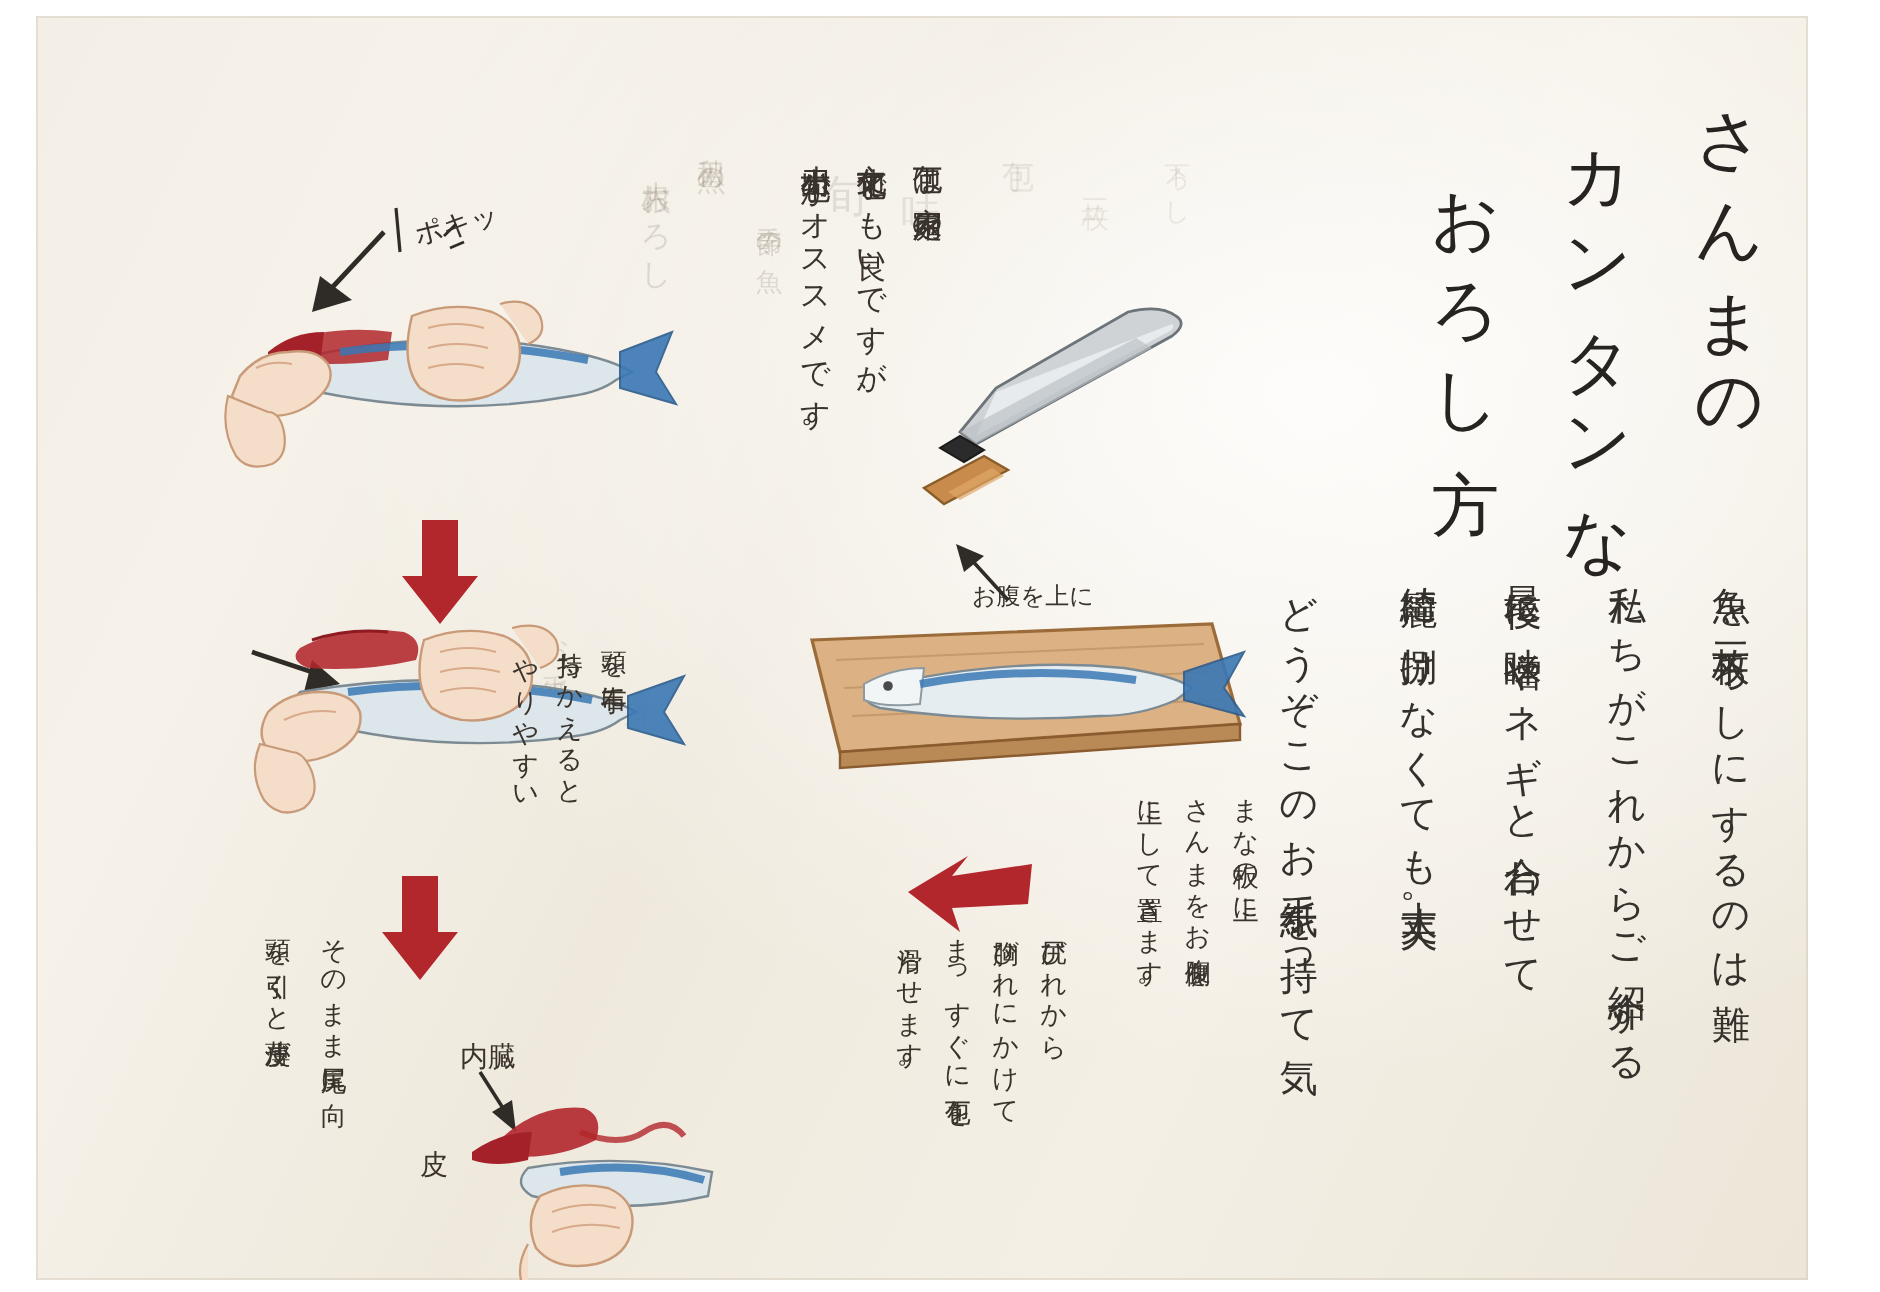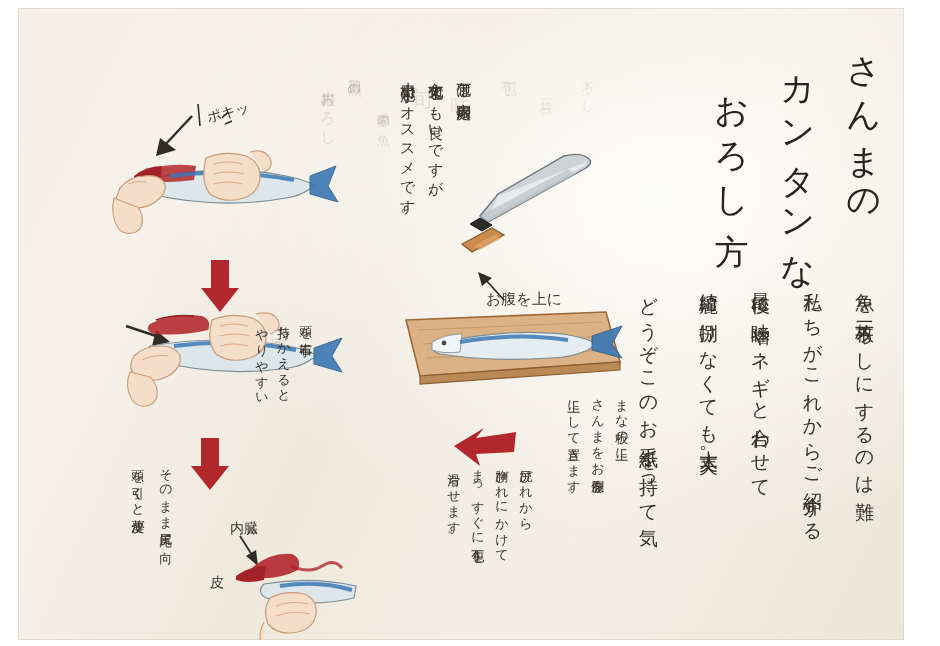--- a/index.html
+++ b/index.html
@@ -228,21 +228,21 @@
 
       <path d="M40 66 Q56 58 74 62 Q88 68 86 82 Q84 96 68 100 Q48 104 38 92 Q32 78 40 66 Z" fill="#f4ddc9" stroke="#c89a78" stroke-width="1.2"></path>
       <path d="M46 74 Q62 68 78 72" stroke="#d8a98a" stroke-width="1" fill="none"></path>
       <path d="M46 84 Q62 78 80 82" stroke="#d8a98a" stroke-width="1" fill="none"></path>
       <path d="M34 90 Q26 104 34 116" fill="#f4ddc9" stroke="#c89a78" stroke-width="1.1"></path>
     </svg>
 
     <div class="vtext note-sm" style="left: 140px; top: 452px; height: 180px;">そのまま尻尾に向</div>
     <div class="vtext note-sm" style="left: 112px; top: 452px; height: 180px;">頭を引くと薄皮が</div>
 
-    <div class="hlabel" style="left: 468px; top: 282px; font-size: 15px;">お腹を上に</div>
+    <div class="hlabel" style="left: 468px; top: 282px; font-size: 12px;">お腹を上に</div>
     <svg style="position:absolute; left: 456px; top: 262px;" width="40" height="34" viewBox="0 0 40 34">
       <path d="M30 30 L10 8" stroke="#2f2b27" stroke-width="1.8" fill="none"></path>
       <path d="M4 2 L18 8 L8 16 Z" fill="#2f2b27"></path>
     </svg>
 
     <svg style="position:absolute; left: 374px; top: 292px;" width="240" height="110" viewBox="0 0 240 110">
 
       <path d="M14 20 L214 12 L228 62 L28 76 Z" fill="#dcb183" stroke="#9c6b3a" stroke-width="1.6"></path>
       <path d="M28 76 L228 62 L228 70 L28 84 Z" fill="#b98a56" stroke="#8a5c30" stroke-width="1.2"></path>
       <path d="M26 30 L210 22" stroke="#c59a6c" stroke-width="1" fill="none"></path>

